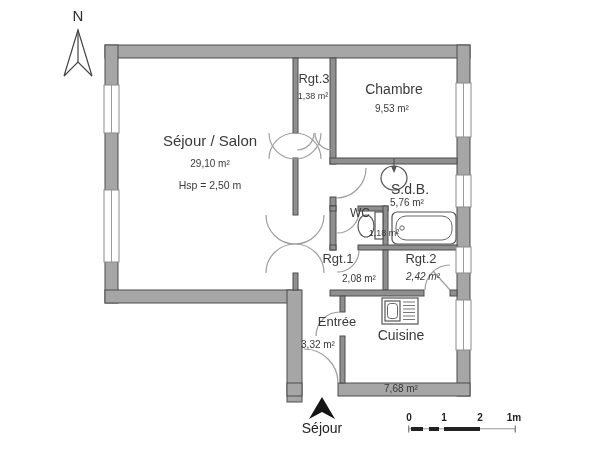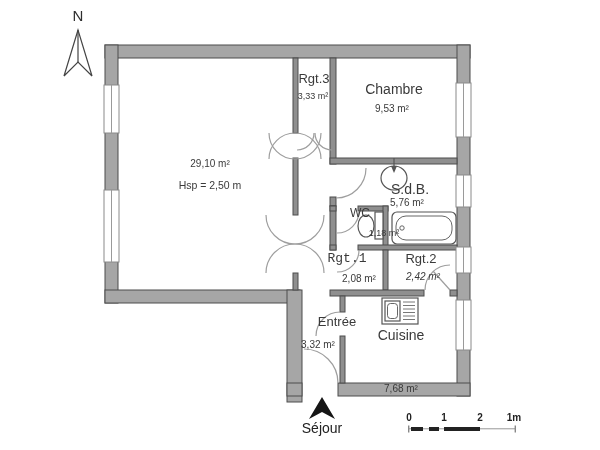--- a/index.html
+++ b/index.html
@@ -147,36 +147,37 @@
       <rect x="408" y="425.5" width="1.4" height="7" fill="#888888"></rect>
       <rect x="514.6" y="425.5" width="1.4" height="7" fill="#888888"></rect>
       <rect x="411" y="427" width="12" height="4" fill="#222222"></rect>
       <rect x="429" y="427" width="10" height="4" fill="#222222"></rect>
       <rect x="444" y="427" width="36" height="4" fill="#222222"></rect>
     </g>
   </svg>
 
   <div class="lbl north" style="left:78px;top:8px;">N</div>
 
+  <div class="lbl name-lg" style="left:210px;top:133px;">Séjour / Salon</div>
   <div class="lbl area" style="left:210px;top:158px;">29,10 m²</div>
   <div class="lbl note" style="left:210px;top:180px;">Hsp = 2,50 m</div>
 
   <div class="lbl name" style="left:314px;top:72px;">Rgt.3</div>
-  <div class="lbl area-sm" style="left:313px;top:92px;">3,33 m²</div>
+  <div class="lbl area-sm" style="left:313px;top:92px;">1,38 m²</div>
 
   <div class="lbl name-md" style="left:394px;top:82px;">Chambre</div>
   <div class="lbl area" style="left:392px;top:103px;">9,53 m²</div>
 
   <div class="lbl name-md" style="left:410px;top:182px;">S.d.B.</div>
   <div class="lbl area" style="left:407px;top:197px;">5,76 m²</div>
 
   <div class="lbl name-sm" style="left:360px;top:207px;">WC</div>
   <div class="lbl area-sm" style="left:384px;top:229px;">1,18 m²</div>
 
-  <div class="lbl name" style="left:347px;top:252px;font-family:Liberation Mono, monospace;">Rgt.1</div>
+  <div class="lbl name" style="left:338px;top:252px;">Rgt.1</div>
   <div class="lbl area" style="left:359px;top:273px;">2,08 m²</div>
 
   <div class="lbl name" style="left:421px;top:252px;">Rgt.2</div>
   <div class="lbl area" style="left:423px;top:271px;font-style:italic;">2,42 m²</div>
 
   <div class="lbl name" style="left:319px;top:315px;padding-left:36px;">Entrée</div>
   <div class="lbl area" style="left:318px;top:339px;">3,32 m²</div>
 
   <div class="lbl name-md" style="left:401px;top:328px;">Cuisine</div>
   <div class="lbl area" style="left:401px;top:351px;margin-top:32px;">7,68 m²</div>

